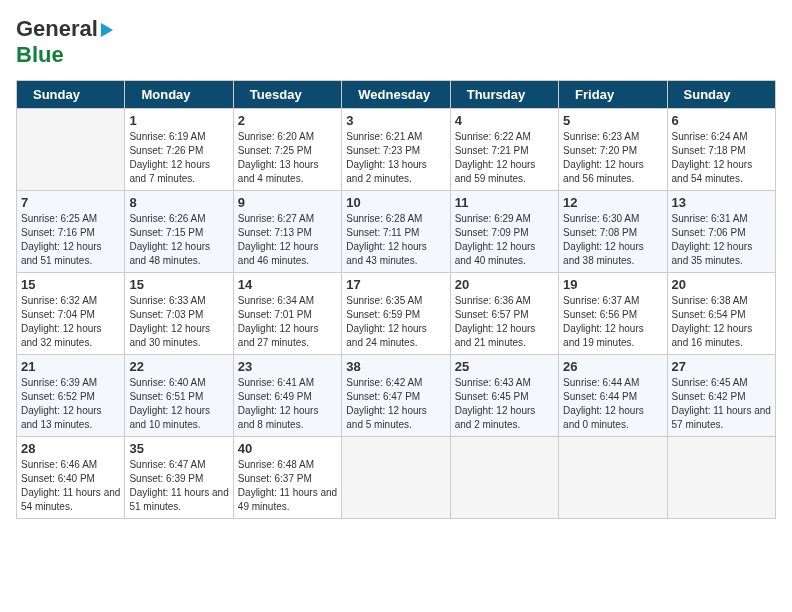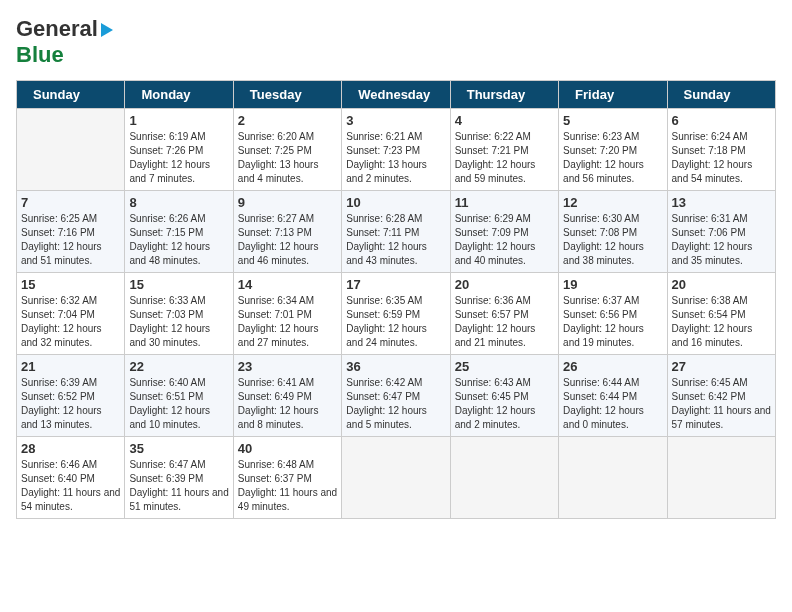--- a/index.html
+++ b/index.html
@@ -212,21 +212,21 @@
         </td>
         <td>
           <span class="day-num">22</span>
           <div class="day-info">Sunrise: 6:40 AM<br>Sunset: 6:51 PM<br>Daylight: 12 hours and 10 minutes.</div>
         </td>
         <td>
           <span class="day-num">23</span>
           <div class="day-info">Sunrise: 6:41 AM<br>Sunset: 6:49 PM<br>Daylight: 12 hours and 8 minutes.</div>
         </td>
         <td>
-          <span class="day-num">36</span>
+          <span class="day-num">38</span>
           <div class="day-info">Sunrise: 6:42 AM<br>Sunset: 6:47 PM<br>Daylight: 12 hours and 5 minutes.</div>
         </td>
         <td>
           <span class="day-num">25</span>
           <div class="day-info">Sunrise: 6:43 AM<br>Sunset: 6:45 PM<br>Daylight: 12 hours and 2 minutes.</div>
         </td>
         <td>
           <span class="day-num">26</span>
           <div class="day-info">Sunrise: 6:44 AM<br>Sunset: 6:44 PM<br>Daylight: 12 hours and 0 minutes.</div>
         </td>

